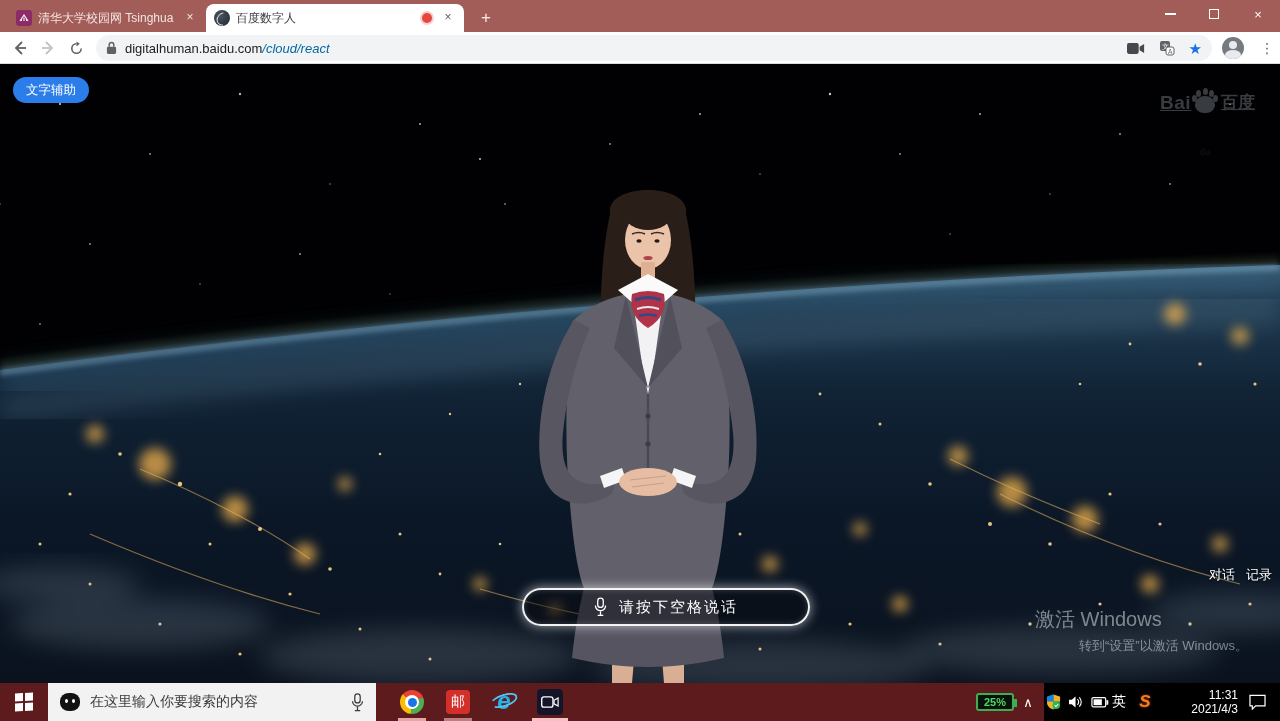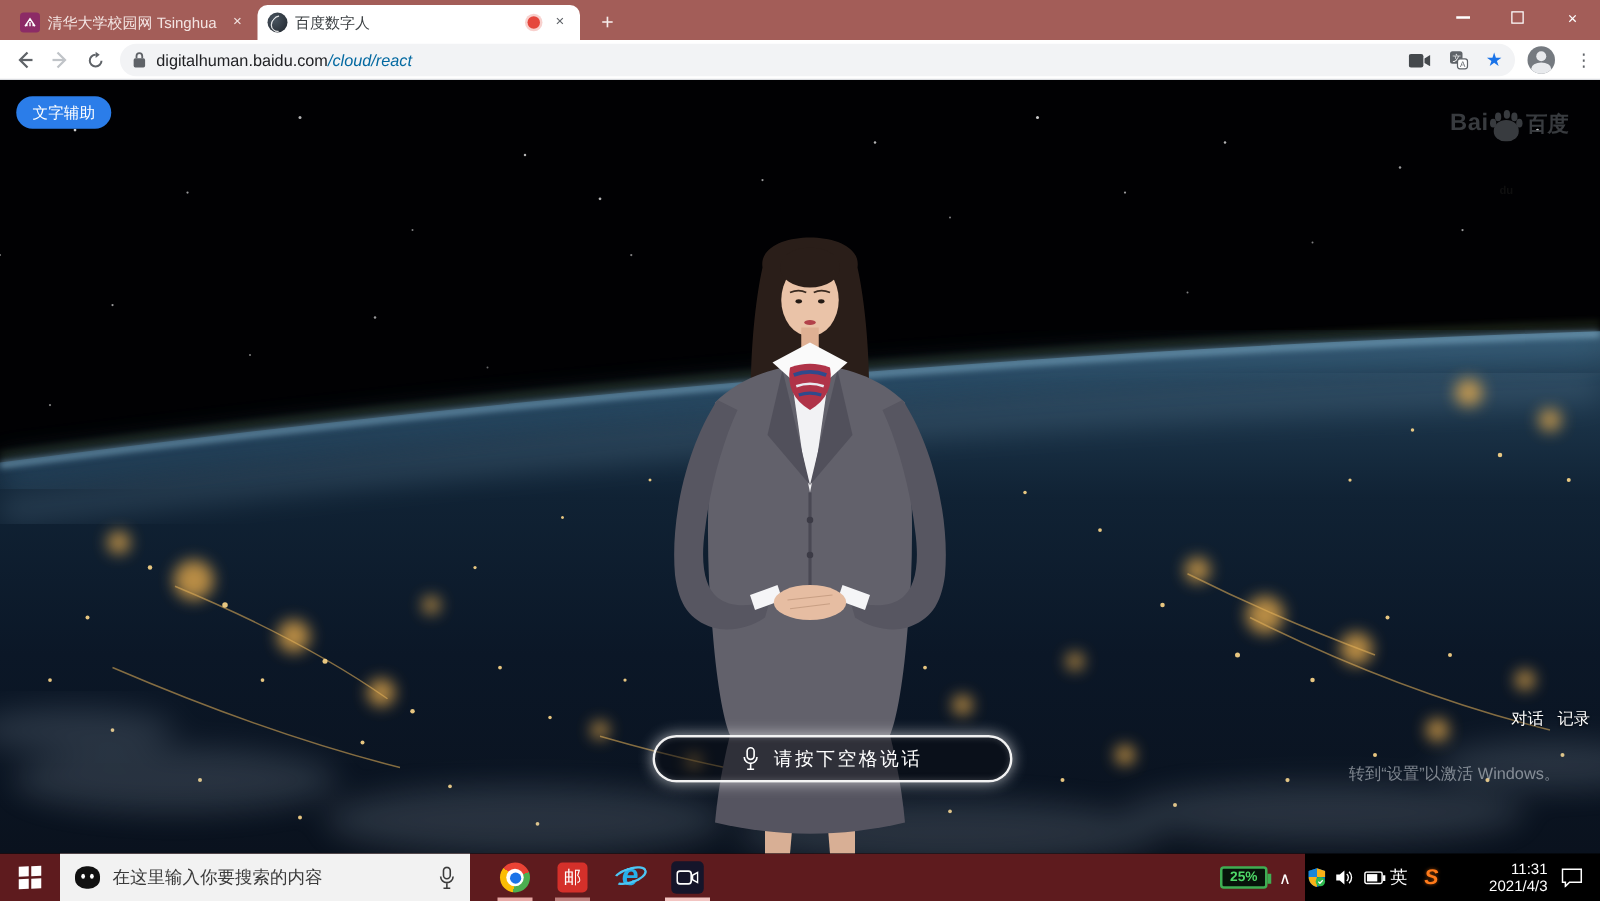--- a/index.html
+++ b/index.html
@@ -36,21 +36,21 @@
   .star { color:#1a73e8; font-size:15px; line-height:1; }
   .avatar { position:absolute; left:1222px; top:5px; width:22px; height:22px; border-radius:50%; background:#757a80; overflow:hidden; }
   .avatar:before { content:""; position:absolute; left:7px; top:4px; width:8px; height:8px; border-radius:50%; background:#e8eaed; }
   .avatar:after { content:""; position:absolute; left:3px; top:13px; width:16px; height:10px; border-radius:50%; background:#e8eaed; }
   .menu-dots { position:absolute; left:1258px; top:4px; width:18px; height:24px; color:#5f6368; font-size:14px; text-align:center; line-height:24px; }
 
   
   .video { position:absolute; top:64px; left:0; width:1280px; height:619px; background:#000; overflow:hidden; }
   .video svg.bg { position:absolute; top:0; left:0; }
   .assist-btn { position:absolute; left:13px; top:13px; height:26px; padding:0 13px; background:#2b7de9; color:#fff; font-size:12.5px; border:none; border-radius:14px; display:flex; align-items:center; }
-  .baidu-logo { position:absolute; left:1160px; top:24px; display:flex; align-items:flex-start; color:#3f4246; opacity:.9; }
+  .baidu-logo { position:absolute; left:1160px; top:24px; display:flex; align-items:flex-end; color:#3f4246; opacity:.9;text-decoration:underline; }
   .baidu-logo .bai { font-size:19px; font-weight:bold; letter-spacing:.5px; }
   .baidu-paw { position:relative; width:26px; height:26px; margin:0 1px; }
   .baidu-paw .pad { position:absolute; left:3px; top:8px; width:20px; height:17px; background:#3f4246; border-radius:50% 50% 46% 46%; }
   .baidu-paw .toe { position:absolute; width:5px; height:7px; background:#3f4246; border-radius:50%; }
   .baidu-paw .du { position:absolute; left:0; top:11px; width:26px; text-align:center; font-size:9px; color:#111; font-weight:bold;margin-top:48px; }
   .baidu-logo .cn { font-size:17px; font-weight:bold; margin-left:2px; }
   .mic-pill { position:absolute; left:522px; top:524px; width:288px; height:38px; border:2px solid rgba(255,255,255,.95); border-radius:20px; background:rgba(10,12,18,.5); box-shadow:0 0 12px rgba(255,255,255,.65), inset 0 0 6px rgba(255,255,255,.2); display:flex; align-items:center; justify-content:center; gap:12px; color:#fff; }
   .mic-pill .label { font-size:15px; letter-spacing:2px; }
   .side-tabs { position:absolute; right:8px; top:502px; display:flex; flex-direction:row; gap:11px; align-items:flex-end; }
   .side-tab { color:#fff; font-size:13px; text-shadow:0 1px 2px rgba(0,0,0,.8); }
@@ -360,20 +360,21 @@
       </svg>
       <span class="label">请按下空格说话</span>
     </div>
 
     <div class="side-tabs">
       <span class="side-tab">对话</span>
       <span class="side-tab">记录</span>
     </div>
 
     <div class="activate">
+      <div class="l1">激活 Windows</div>
       <div class="l2">转到“设置”以激活 Windows。</div>
     </div>
   </div>
 
   <div class="taskbar">
     <div class="start-btn">
       <span class="win-logo">
           <span></span>
           <span></span>
           <span></span>

